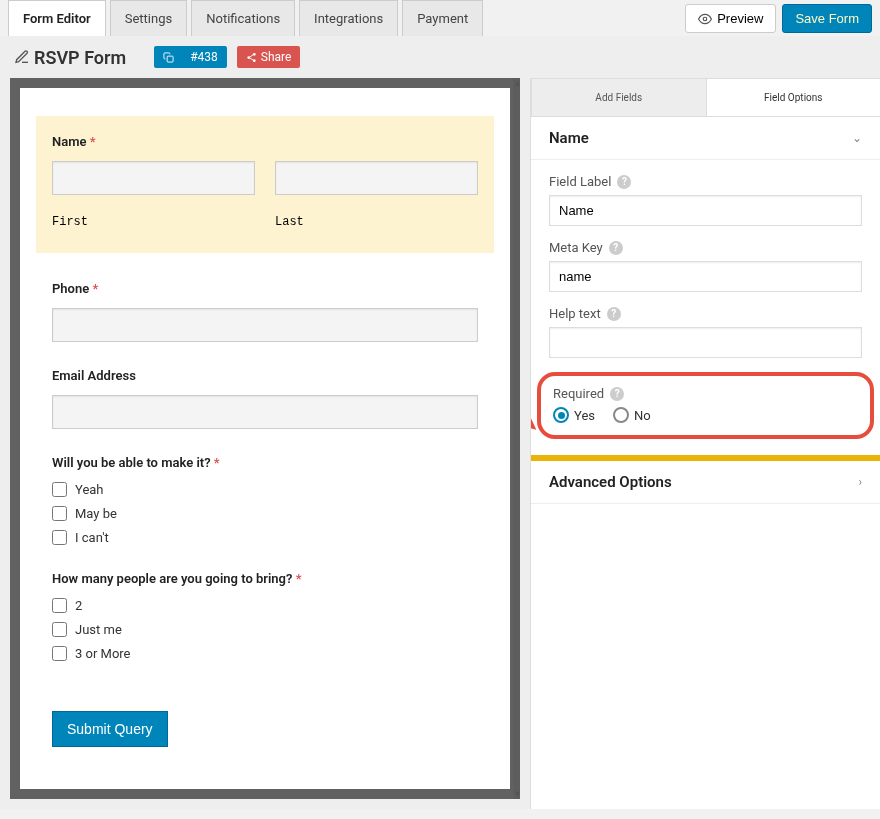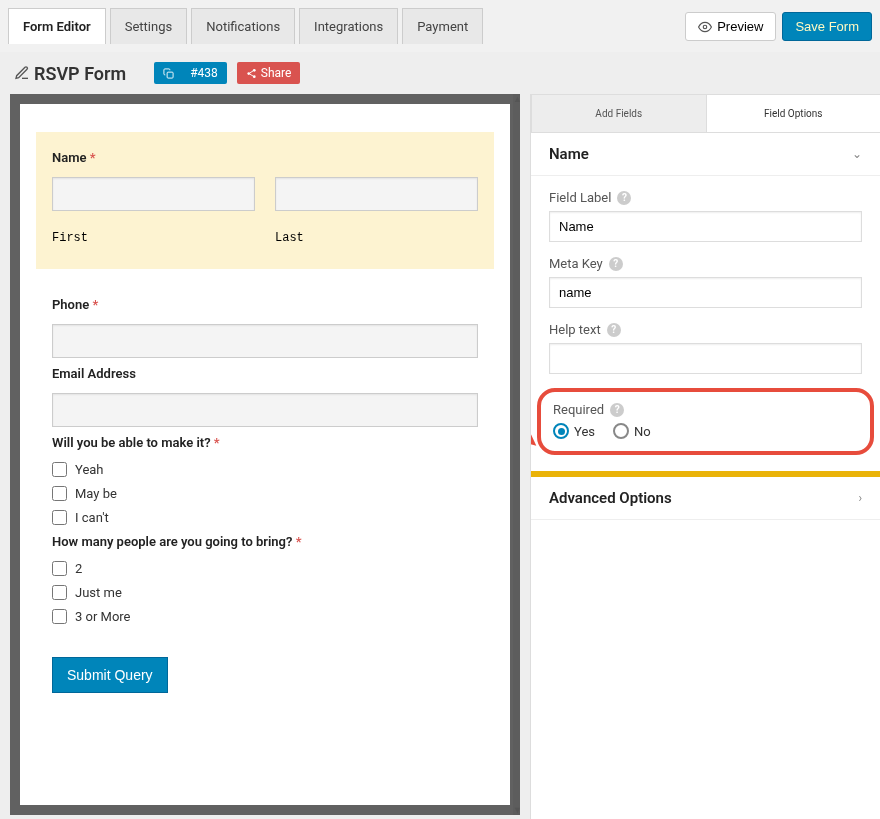--- a/index.html
+++ b/index.html
@@ -10,21 +10,21 @@
       background: #f1f1f1;
       width: 880px;
       height: 819px;
       overflow: hidden;
     }
     .top-bar {
       display: flex;
       justify-content: space-between;
       align-items: flex-start;
       background: #f1f1f1;
-      padding: 8px 8px;
+      padding: 0 8px;
     }
     .tabs {
       display: flex;
       gap: 4px;
     }
     .tab {
       padding: 10px 14px;
       background: #e8e8e8;
       border: 1px solid #ccc;
       border-bottom: none;
@@ -116,21 +116,21 @@
       position: relative;
       overflow: hidden;
     }
     .canvas {
       background: #fff;
       padding: 28px 32px;
       height: 100%;
       overflow: hidden;
     }
     .field-block {
-      margin-bottom: 8px;
+      margin-bottom: 26px;
     }
     .field-block.highlighted {
       background: #fdf3d1;
       padding: 18px 16px 24px 16px;
       margin-left: -16px;
       margin-right: -16px;
       margin-bottom: 28px;
     }
     .field-label {
       font-weight: 600;

